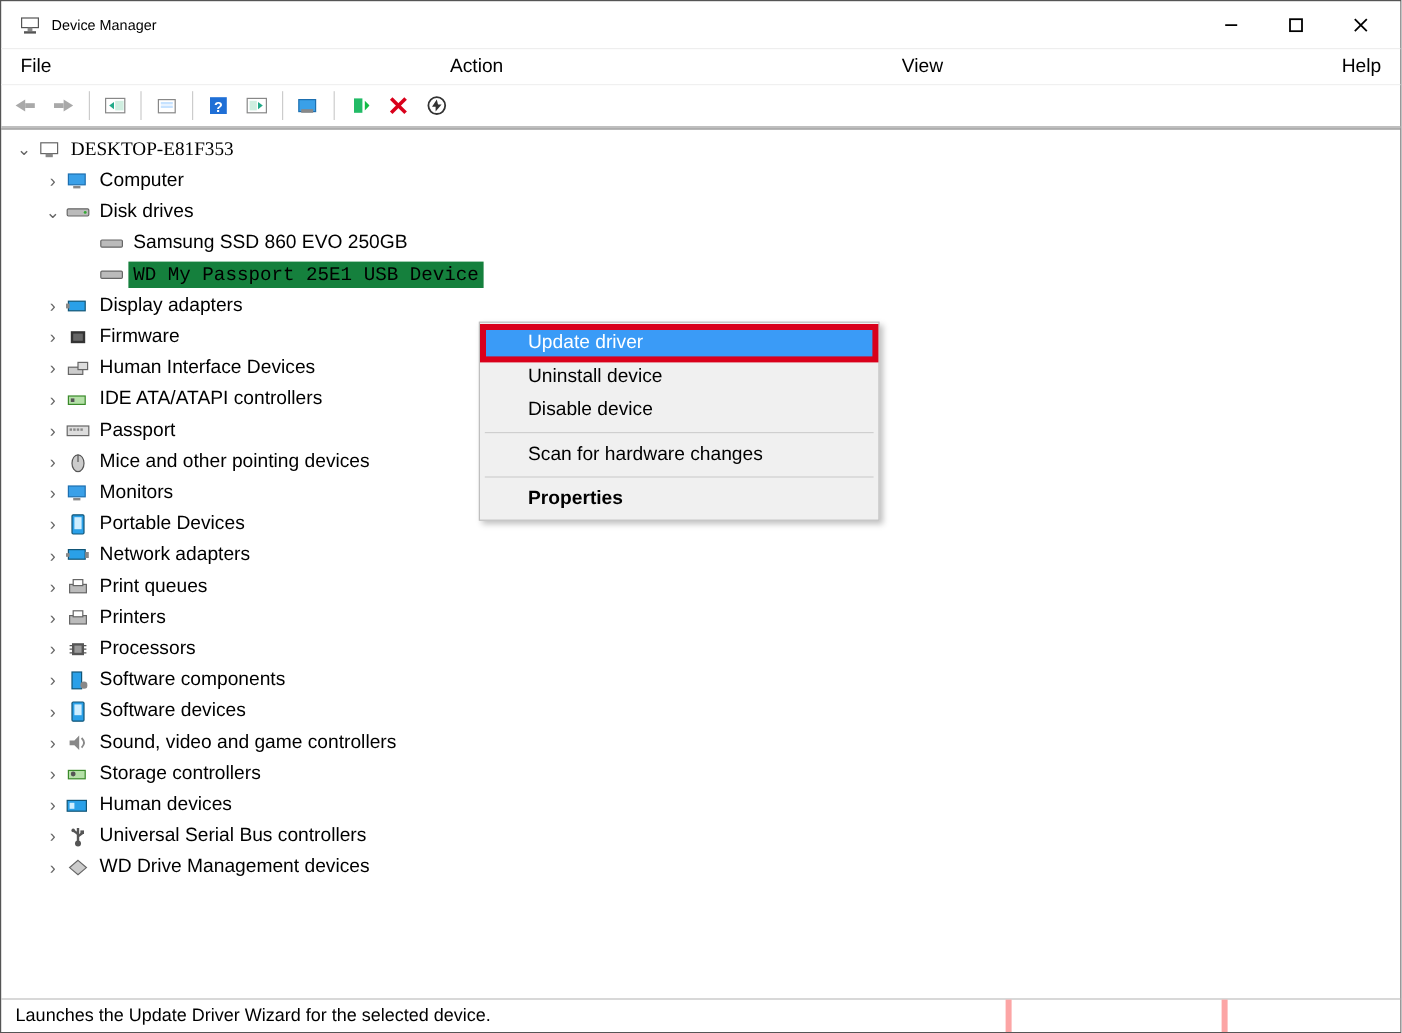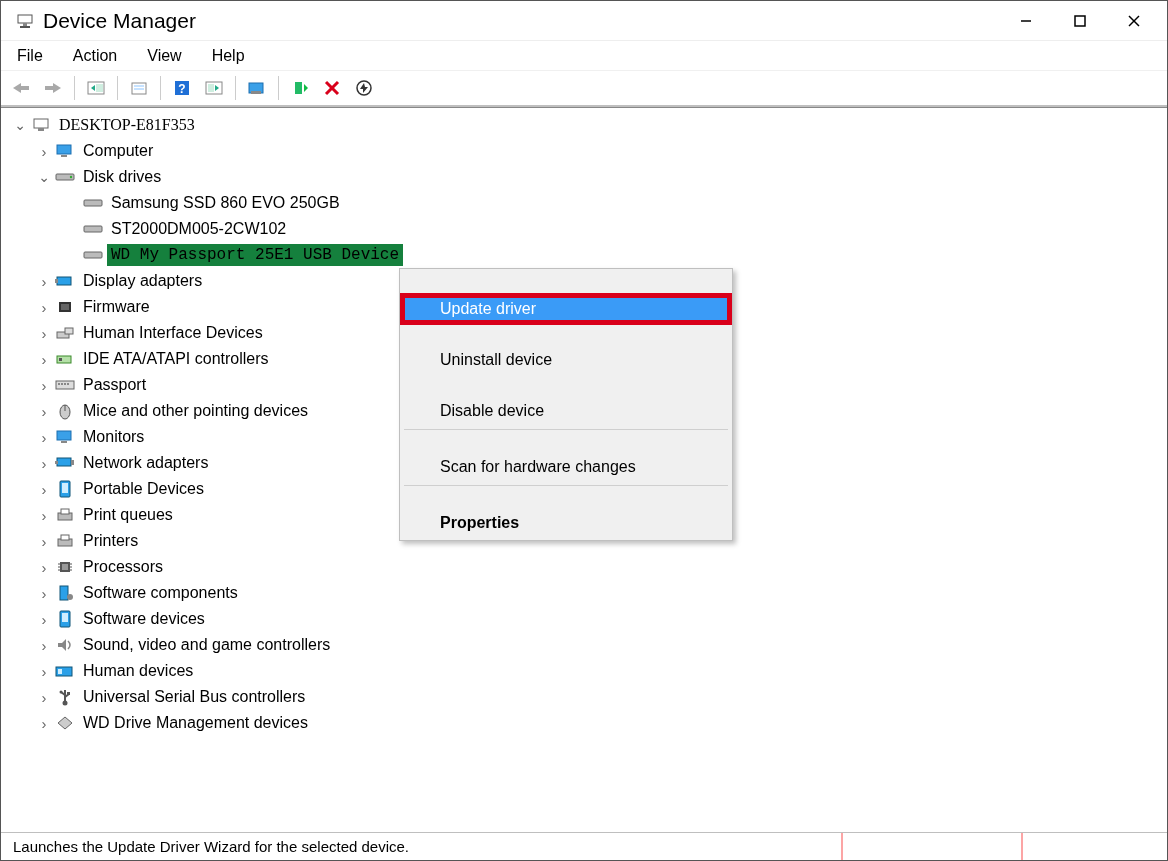--- a/index.html
+++ b/index.html
@@ -27,44 +27,45 @@
     align-items: center;
     padding: 0 6px;
     border-bottom: 1px solid #eee;
   }
   .titlebar .app-icon {
     width: 20px; height: 20px;
     margin: 0 8px 0 8px;
     display: inline-flex; align-items: center; justify-content: center;
   }
   .titlebar .title {
-    font-size: 21px;
+    font-size: 12px;
     text-align: right;
   }
   .window-controls {
     margin-left: auto;
     display: flex;
     gap: 0;
   }
   .window-controls .ctrl {
     width: 54px; height: 38px;
     display: flex; align-items: center; justify-content: center;
     font-size: 16px;
     color: #000;
   }
   .window-controls .ctrl svg { pointer-events: none; }
   
   .menubar {
     height: 30px;
     display: flex;
     align-items: center;
-    gap: 18px;
+    gap: 30px;
     padding: 0 10px;
     font-size: 16px;
     border-bottom: 1px solid #f0f0f0;
+    justify-content: space-between;
   }
   .menubar span { padding: 2px 6px; }
   
   .toolbar {
     height: 36px;
     display: flex;
     align-items: center;
     padding: 2px 6px;
     gap: 4px;
     border-bottom: 2px solid #bfbfbf;
@@ -121,21 +122,20 @@
     width: 334px;
     background: #f0f0f0;
     border: 1px solid #bfbfbf;
     box-shadow: 3px 3px 5px rgba(0,0,0,0.25);
     padding: 3px 2px;
     font-size: 16px;
   }
   .menu-item {
     padding: 5px 20px 5px 38px;
     position: relative;
-    margin-top: 23px;
   }
   .menu-item.highlight {
     background: #3a9bf7;
     color: #fff;
     outline: 5px solid #d9001b;
     outline-offset: -3px;
   }
   .menu-sep {
     height: 1px; background: #cfcfcf; margin: 4px 2px;
   }
@@ -144,21 +144,21 @@
   .statusbar {
     height: 28px;
     border-top: 1px solid #bfbfbf;
     display: flex;
     align-items: center;
     font-size: 15px;
     padding: 0 6px;
     gap: 0;
   }
   .statusbar .cell {
-    border-right: 2px solid #fca5a5;
+    border-right: 5px solid #fca5a5;
     height: 100%;
     display: flex; align-items: center;
     padding: 0 6px;
   }
   .statusbar .cell:first-child { flex: 0 0 836px; border-left: none; }
   .statusbar .cell:nth-child(2) { flex: 0 0 180px; }
   .statusbar .cell:last-child { flex: 1 1 auto; border-right: none; }
 </style>
 </head>
 <body>
@@ -317,29 +317,20 @@
           </span>
         <span class="label">Samsung SSD 860 EVO 250GB</span>
       </div>
       <div class="row d2">
         <span class="twisty none"></span>
         <span class="dev-icon">
             <svg width="20" height="10">
               <rect x="1" y="2" width="18" height="6" rx="1" fill="#bbb" stroke="#666"></rect>
             </svg>
           </span>
-        <span class="label">ST2000DM005-2CW102</span>
-      </div>
-      <div class="row d2">
-        <span class="twisty none"></span>
-        <span class="dev-icon">
-            <svg width="20" height="10">
-              <rect x="1" y="2" width="18" height="6" rx="1" fill="#bbb" stroke="#666"></rect>
-            </svg>
-          </span>
         <span class="label selected">WD My Passport 25E1 USB Device</span>
       </div>
 
       <div class="row d1">
         <span class="twisty closed"></span>
         <span class="dev-icon">
             <svg width="20" height="14">
               <rect x="2" y="3" width="14" height="8" fill="#2aa0e8" stroke="#157"></rect>
               <rect x="0" y="5" width="3" height="4" fill="#888"></rect>
             </svg>
@@ -412,38 +403,38 @@
               <rect x="2" y="2" width="14" height="9" fill="#3aa0e8" stroke="#1d6fb0"></rect>
               <rect x="6" y="12" width="6" height="2" fill="#888"></rect>
             </svg>
           </span>
         <span class="label">Monitors</span>
       </div>
 
       <div class="row d1">
         <span class="twisty closed"></span>
         <span class="dev-icon">
+            <svg width="12" height="18">
+              <rect x="1" y="1" width="10" height="16" rx="1" fill="#2aa0e8" stroke="#157"></rect>
+              <rect x="3" y="3" width="6" height="10" fill="#cfeeff"></rect>
+            </svg>
+          </span>
+        <span class="label">Portable Devices</span>
+      </div>
+
+      <div class="row d1">
+        <span class="twisty closed"></span>
+        <span class="dev-icon">
             <svg width="20" height="16">
               <rect x="2" y="3" width="14" height="8" fill="#2aa0e8" stroke="#157"></rect>
               <rect x="0" y="6" width="3" height="3" fill="#888"></rect>
               <rect x="16" y="5" width="3" height="5" fill="#888"></rect>
             </svg>
           </span>
         <span class="label">Network adapters</span>
-      </div>
-
-      <div class="row d1">
-        <span class="twisty closed"></span>
-        <span class="dev-icon">
-            <svg width="12" height="18">
-              <rect x="1" y="1" width="10" height="16" rx="1" fill="#2aa0e8" stroke="#157"></rect>
-              <rect x="3" y="3" width="6" height="10" fill="#cfeeff"></rect>
-            </svg>
-          </span>
-        <span class="label">Portable Devices</span>
       </div>
 
       <div class="row d1">
         <span class="twisty closed"></span>
         <span class="dev-icon">
             <svg width="20" height="16">
               <rect x="3" y="6" width="14" height="7" fill="#bbb" stroke="#666"></rect>
               <rect x="6" y="2" width="8" height="5" fill="#fff" stroke="#666"></rect>
             </svg>
           </span>
@@ -504,20 +495,30 @@
         <span class="twisty closed"></span>
         <span class="dev-icon">
             <svg width="18" height="16">
               <polygon points="2,6 6,6 10,2 10,14 6,10 2,10" fill="#888"></polygon>
               <path d="M12 4 Q16 8 12 12" fill="none" stroke="#888" stroke-width="1.5"></path>
             </svg>
           </span>
         <span class="label">Sound, video and game controllers</span>
       </div>
 
+      <div class="row d1">
+        <span class="twisty closed"></span>
+        <span class="dev-icon">
+            <svg width="20" height="14">
+              <rect x="2" y="4" width="14" height="7" fill="#b5e0a8" stroke="#3a8a2a"></rect>
+              <circle cx="6" cy="7" r="2" fill="#555"></circle>
+            </svg>
+          </span>
+        <span class="label">Storage controllers</span>
+      </div>
 
       <div class="row d1">
         <span class="twisty closed"></span>
         <span class="dev-icon">
             <svg width="20" height="14">
               <rect x="1" y="3" width="16" height="9" fill="#2aa0e8" stroke="#157"></rect>
               <rect x="3" y="5" width="4" height="5" fill="#cfeeff"></rect>
             </svg>
           </span>
         <span class="label">Human devices</span>

